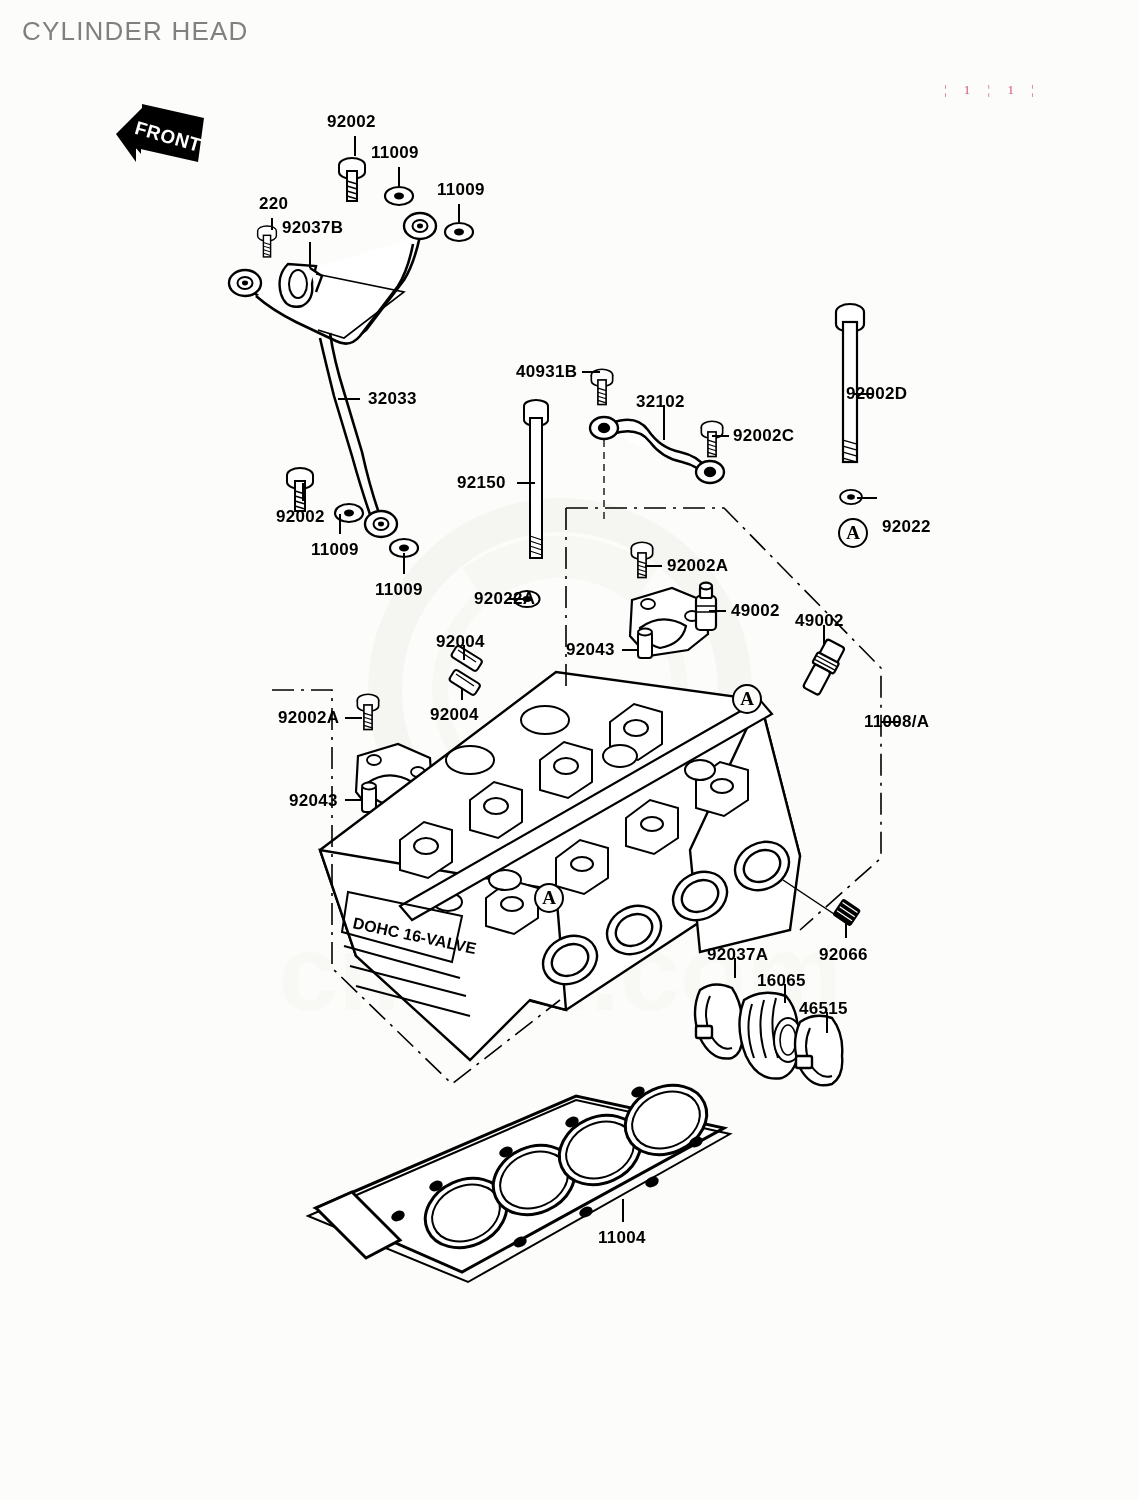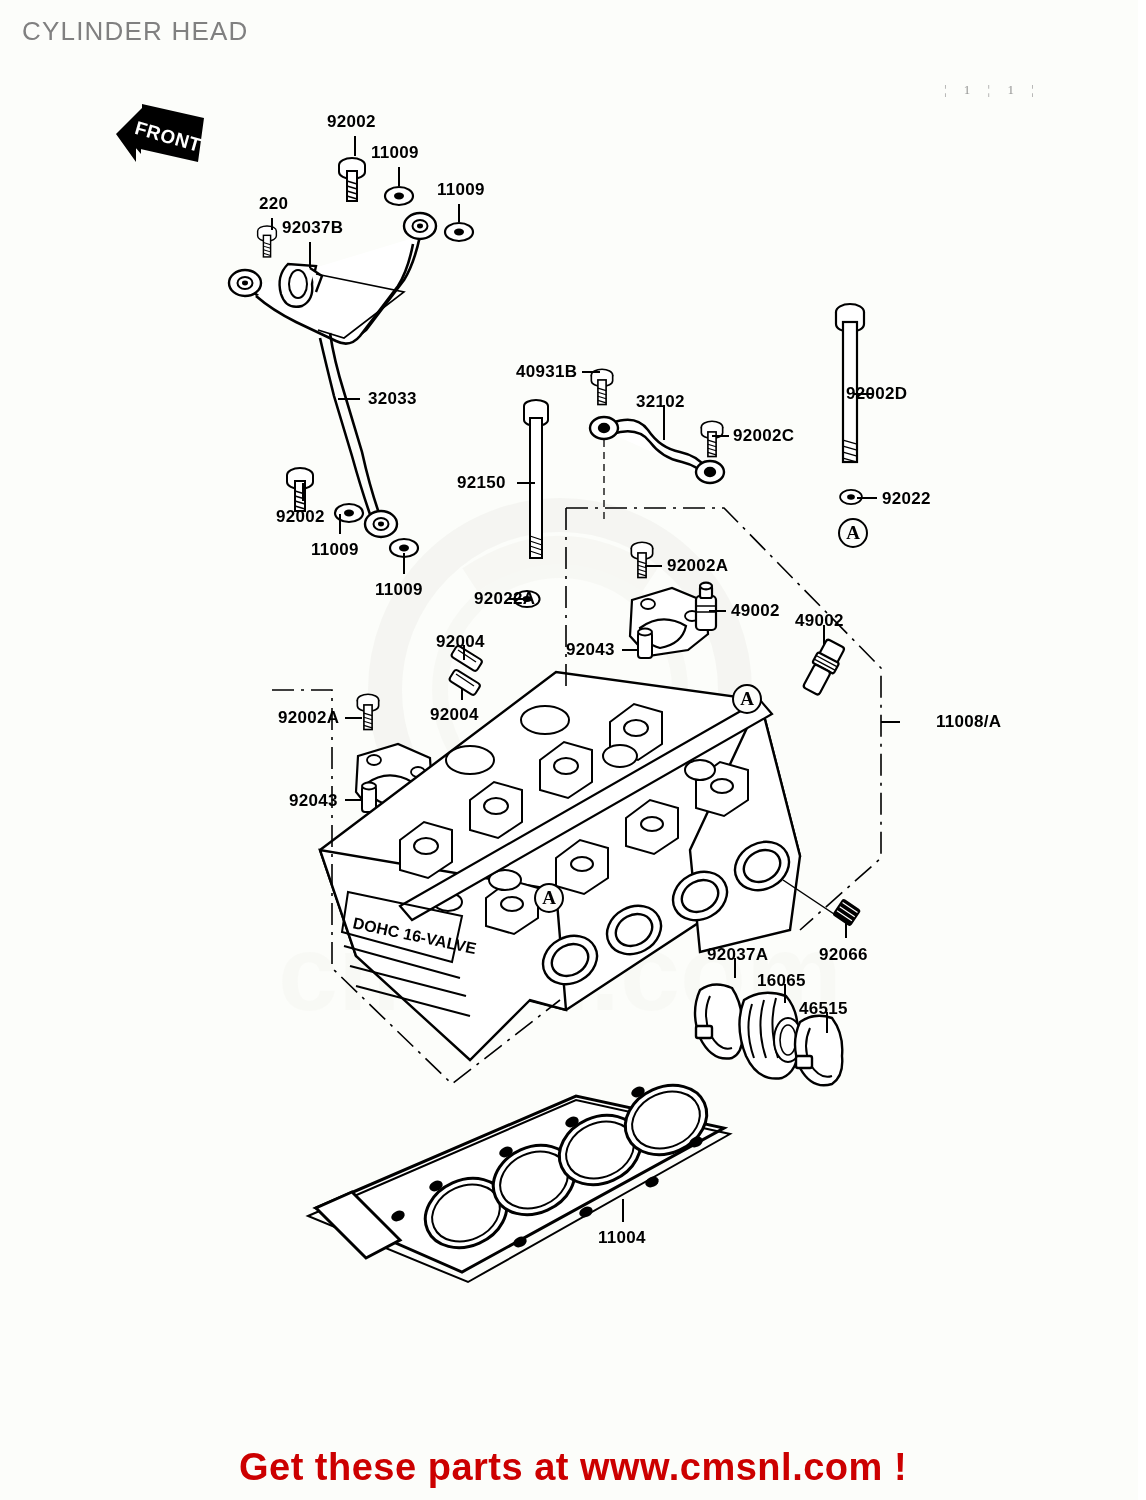--- a/index.html
+++ b/index.html
@@ -23,21 +23,21 @@
     letter-spacing: 1.2px;
     color: #808080;
     font-weight: 400;
     white-space: nowrap;
   }
   #corner-marks {
     position: absolute;
     left: 944px;
     top: 82px;
     font-size: 13px;
-    color: #737373;
+    color: #be185d;
     letter-spacing: 7px;
     font-family: "Liberation Serif", serif;
     opacity: .75;
   }
   #footer {
     position: absolute;
     left: 0;
     top: 1446px;
     width: 1146px;
     text-align: center;
@@ -460,38 +460,37 @@
       <div class="callout" style="left: 282px; top: 218px;">92037B</div>
       <div class="callout" style="left: 368px; top: 389px;">32033</div>
       <div class="callout" style="left: 276px; top: 507px;">92002</div>
       <div class="callout" style="left: 311px; top: 540px;">11009</div>
       <div class="callout" style="left: 375px; top: 580px;">11009</div>
       <div class="callout" style="left: 457px; top: 473px;">92150</div>
       <div class="callout" style="left: 516px; top: 362px;">40931B</div>
       <div class="callout" style="left: 636px; top: 392px;">32102</div>
       <div class="callout" style="left: 733px; top: 426px;">92002C</div>
       <div class="callout" style="left: 846px; top: 384px;">92002D</div>
-      <div class="callout" style="left: 882px; top: 489px;">92022</div>
+      <div class="callout" style="left: 882px; top: 517px;">92022</div>
       <div class="callout" style="left: 439px; top: 589px; margin-left: 35px;">92022A</div>
       <div class="callout" style="left: 436px; top: 632px;">92004</div>
       <div class="callout" style="left: 430px; top: 705px;">92004</div>
       <div class="callout" style="left: 278px; top: 708px;">92002A</div>
       <div class="callout" style="left: 289px; top: 791px;">92043</div>
       <div class="callout" style="left: 566px; top: 640px;">92043</div>
       <div class="callout" style="left: 667px; top: 556px;">92002A</div>
       <div class="callout" style="left: 731px; top: 601px;">49002</div>
       <div class="callout" style="left: 795px; top: 611px;">49002</div>
-      <div class="callout" style="left: 936px; top: 712px;">11008/A</div>
+      <div class="callout" style="left: 864px; top: 712px;">11008/A</div>
       <div class="callout" style="left: 819px; top: 945px;">92066</div>
       <div class="callout" style="left: 707px; top: 945px;">92037A</div>
       <div class="callout" style="left: 757px; top: 971px;">16065</div>
       <div class="callout" style="left: 799px; top: 999px;">46515</div>
       <div class="callout" style="left: 598px; top: 1228px;">11004</div>
     </div>
 
   <div id="refmark-layer">
       <div class="refmark" style="left: 838px; top: 518px;">A</div>
       <div class="refmark" style="left: 732px; top: 684px;">A</div>
       <div class="refmark" style="left: 534px; top: 883px;">A</div>
     </div>
 
-  <div id="footer">Get these parts at www.cmsnl.com !</div>
 </div>
 
 </body></html>

